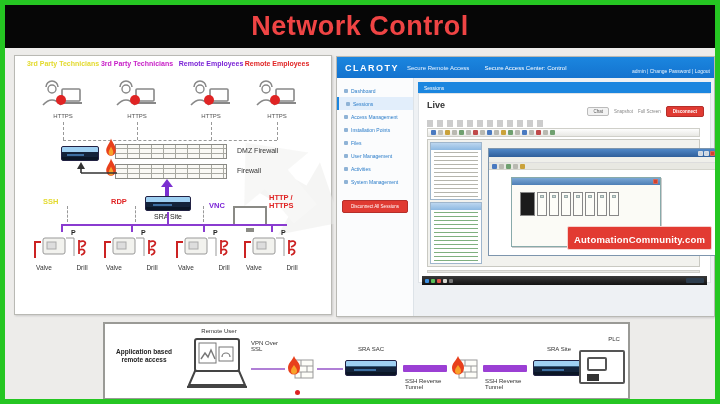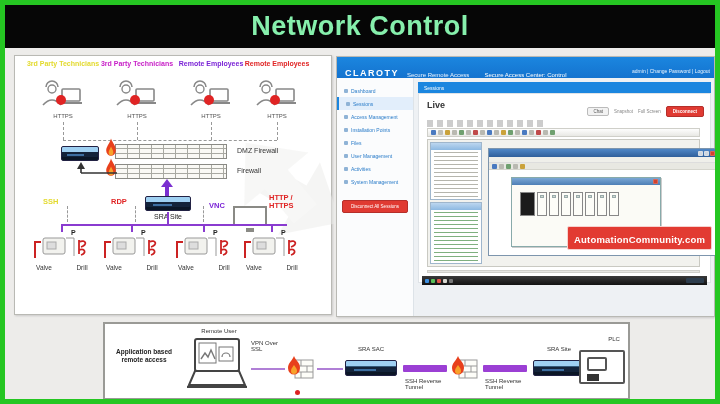--- a/index.html
+++ b/index.html
@@ -1,21 +1,21 @@
 <!DOCTYPE html>
 <html><head>
 <meta charset="utf-8">
 <style>
   html,body{margin:0;padding:0;background:#cfcfcf;}
   *{box-sizing:border-box;font-family:"Liberation Sans",sans-serif;}
   .frame{position:relative;width:720px;height:404px;background:#edecea;border:5px solid #25c622;overflow:hidden;}
   
   .titlebar{position:absolute;left:0;top:0;width:710px;height:43px;background:#060606;display:flex;align-items:center;justify-content:center;}
   .titlebar .t-main{color:#fff;font-size:27px;font-weight:bold;letter-spacing:.5px;}
-  .titlebar .t-accent{color:#86efac;font-size:27px;font-weight:bold;letter-spacing:.5px;white-space:pre;}
+  .titlebar .t-accent{color:#ef4444;font-size:27px;font-weight:bold;letter-spacing:.5px;white-space:pre;}
   
   .card{position:absolute;background:#fff;border:1px solid #b9b9b4;}
   .card-left{left:9px;top:50px;width:318px;height:260px;box-shadow:1px 1px 2px rgba(0,0,0,.15);}
   .card-right{left:331px;top:51px;width:379px;height:261px;box-shadow:1px 1px 2px rgba(0,0,0,.15);}
   .card-bottom{left:98px;top:317px;width:527px;height:78px;border:2px solid #9a9a96;}
   
   .wm-arrow{position:absolute;right:-30px;top:60px;width:150px;height:150px;opacity:.5;}
   
   .u-col{position:absolute;top:4px;width:74px;text-align:center;}
   .u-label{font-size:7px;font-weight:bold;line-height:8px;}
@@ -30,21 +30,21 @@
           box-shadow:inset 0 -3px 0 #0b1626;border:1px solid #224;}
   .server:after{content:"";position:absolute;left:15%;top:55%;width:45%;height:2px;background:#3d6ea0;}
   .proto{position:absolute;font-size:7.5px;font-weight:bold;line-height:8px;}
   .bus{position:absolute;background:#8a3bd0;}
   .p-lab{position:absolute;font-size:7px;font-weight:bold;color:#222;}
   .dev-lab{position:absolute;font-size:6.5px;color:#333;width:30px;text-align:center;}
   .caption{position:absolute;left:18px;top:224px;width:282px;font-size:8.5px;font-style:italic;color:#222;text-align:center;line-height:10px;}
   .monitor{position:absolute;width:34px;height:20px;border:2px solid #8a8a85;background:#fff;}
   .monitor:after{content:"";position:absolute;left:11px;top:20px;width:8px;height:4px;background:#8a8a85;}
   
-  .topbar{position:absolute;left:0;top:0;width:100%;height:21px;background:linear-gradient(#1b86df,#1473cf);display:flex;align-items:flex-end;}
+  .topbar{position:absolute;left:0;top:0;width:100%;height:21px;background:linear-gradient(#1b86df,#1473cf);display:flex;align-items:center;}
   .brand{color:#fff;font-weight:bold;font-size:9px;letter-spacing:1.5px;margin-left:8px;}
   .prod{color:#eaf4ff;font-size:6px;margin-left:8px;}
   .pagetitle{position:absolute;left:0;right:0;text-align:center;color:#fff;font-size:6px;}
   .userbox{position:absolute;right:4px;top:2px;text-align:right;}
   .usermenu{color:#eaf4ff;font-size:5px;}
   .statusrow{display:flex;align-items:center;justify-content:flex-end;margin-top:2px;gap:3px;}
   .badge{background:#3ecf5a;color:#fff;font-size:4.5px;font-weight:bold;border-radius:2px;padding:1px 4px;}
   .statustext{color:#eaf4ff;font-size:4.5px;}
   .appbody{position:absolute;left:0;top:21px;right:0;bottom:0;background:#eef1f4;}
   .sidebar{position:absolute;left:0;top:0;width:77px;bottom:0;background:#fbfcfd;border-right:1px solid #dde3e8;}

